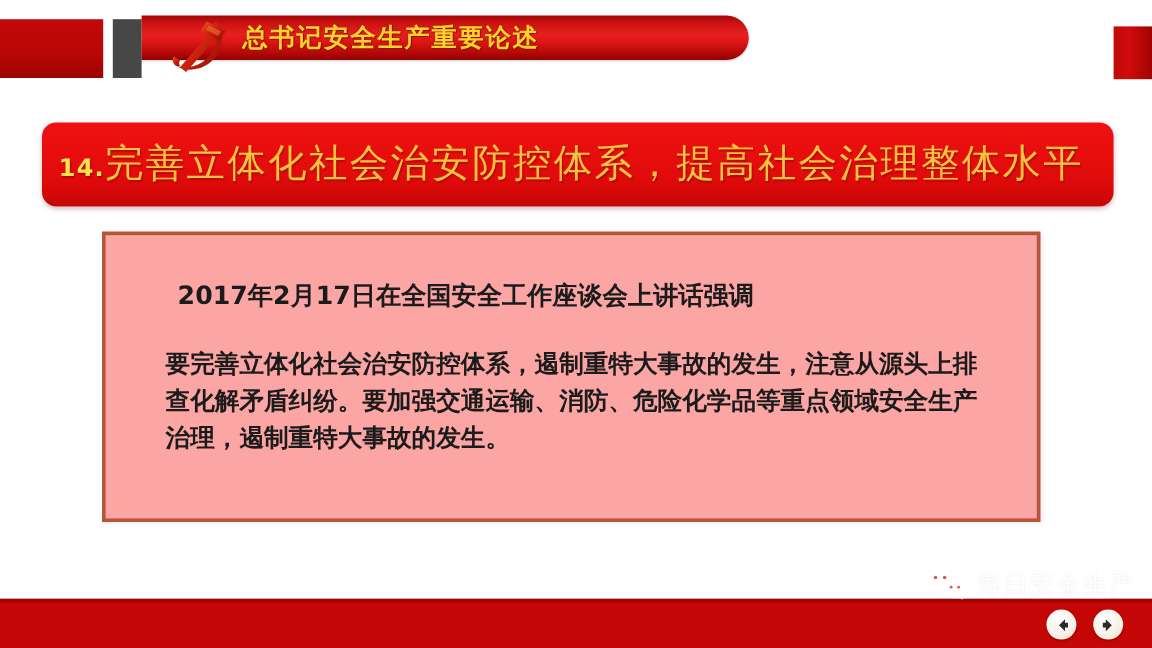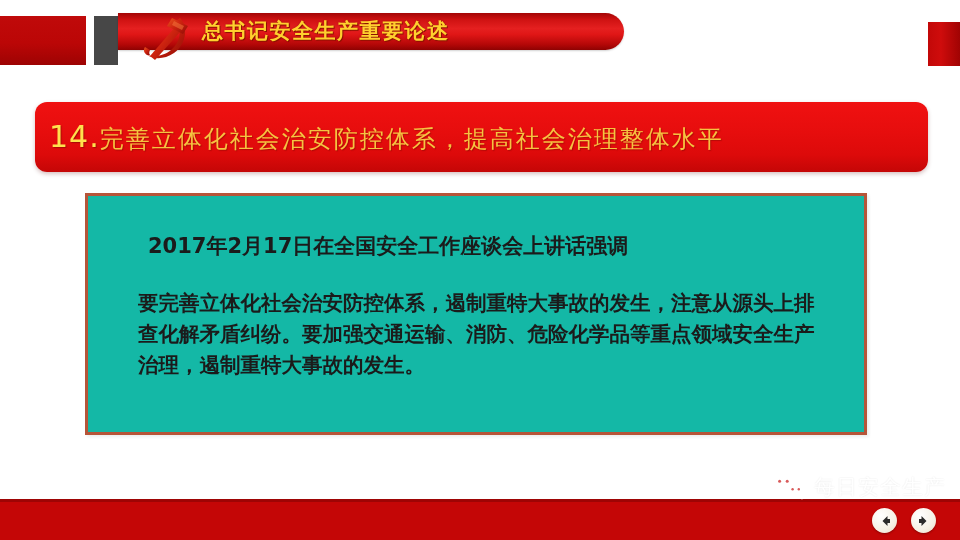--- a/index.html
+++ b/index.html
@@ -95,42 +95,42 @@
     display: flex;
     align-items: center;
   }
   .title-text {
     padding-left: 14px;
     font-size: 30px;
     white-space: nowrap;
     letter-spacing: 1px;
   }
   .title-num {
-    font-weight: normal;
+    font-weight: bold;
     color: #ffe14d;
-    font-size: 30px;
+    font-size: 20px;
     text-shadow: 1px 1px 1px rgba(110,10,0,0.5);
   }
   .title-main {
     color: #f5c341;
-    font-size: 24px;
+    font-size: 32px;
     letter-spacing: 2px;
     text-shadow: 1px 1px 1px rgba(110,10,0,0.4);
   }
 
   
   .quote-box {
     position: absolute;
     left: 85px;
     top: 193px;
     width: 782px;
     height: 242px;
     box-sizing: border-box;
     border: 3px solid #b65539;
-    background: #14b8a6;
+    background: #fca5a5;
     box-shadow: 2px 2px 3px rgba(0,0,0,0.07);
   }
   .quote-heading {
     position: absolute;
     left: 60px;
     top: 36px;
     font-size: 21px;
     font-weight: bold;
     color: #1b1b1b;
     letter-spacing: 0px;

